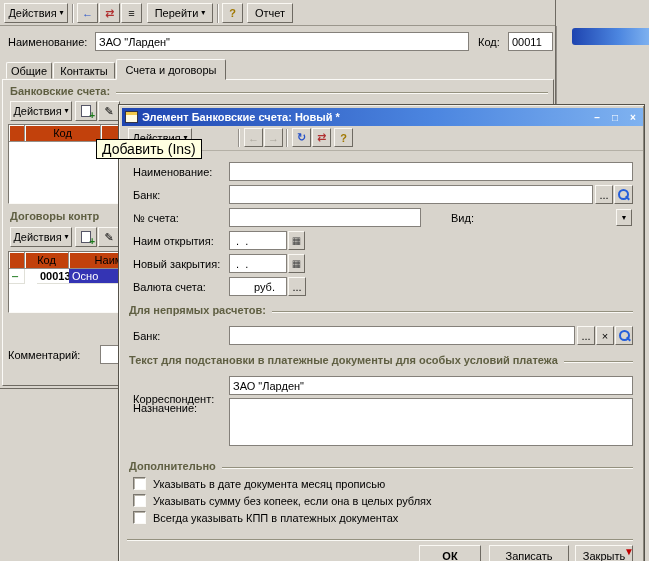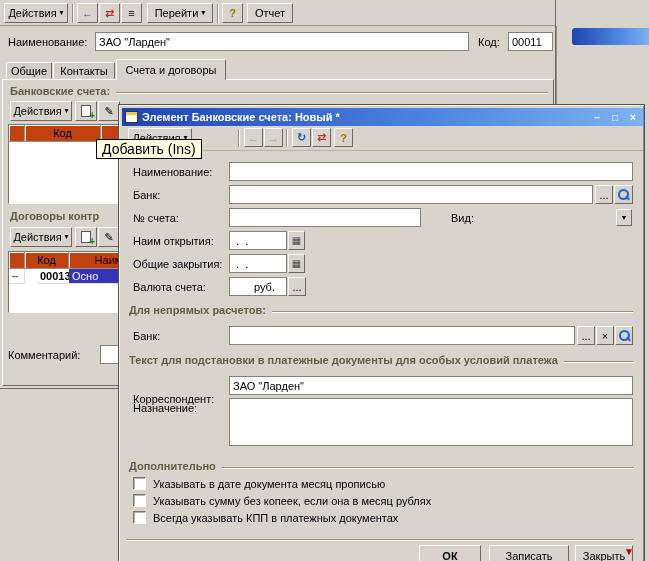--- a/index.html
+++ b/index.html
@@ -212,21 +212,21 @@
     <div class="iconbtn" style="left:497px;top:104px;width:16px;height:17px;">
       <span style="font-size:7px;">▼</span>
     </div>
 
     <div class="lbl" style="left:14px;top:130px;">Наим открытия:</div>
     <input class="field" style="left: 110px; top: 126px; width: 58px;" value=" .  .">
     <div class="iconbtn" style="left:169px;top:126px;width:17px;height:19px;">
       <span style="font-size:10px;color:#444;">▦</span>
     </div>
 
-    <div class="lbl" style="left:14px;top:153px;">Общие закрытия:</div>
+    <div class="lbl" style="left:14px;top:153px;">Новый закрытия:</div>
     <input class="field" style="left: 110px; top: 149px; width: 58px;" value=" .  .">
     <div class="iconbtn" style="left:169px;top:149px;width:17px;height:19px;">
       <span style="font-size:10px;color:#444;">▦</span>
     </div>
 
     <div class="lbl" style="left:14px;top:176px;">Валюта счета:</div>
     <input class="field" style="left: 110px; top: 172px; width: 58px; padding-left: 24px;" value="руб.">
     <div class="iconbtn" style="left:169px;top:172px;width:18px;height:19px;">
       <span>...</span>
     </div>
@@ -261,21 +261,21 @@
 
     <div class="sect" style="left:10px;top:355px;width:504px;">
       <span class="txt">Дополнительно</span>
       <span class="rule"></span>
     </div>
 
     <span class="checkbox" style="left:14px;top:372px;"></span>
     <div class="lbl" style="left:34px;top:373px;">Указывать в дате документа месяц прописью</div>
 
     <span class="checkbox" style="left:14px;top:389px;"></span>
-    <div class="lbl" style="left:34px;top:390px;">Указывать сумму без копеек, если она в месяц рублях</div>
+    <div class="lbl" style="left:34px;top:390px;">Указывать сумму без копеек, если она в целых рублях</div>
 
     <span class="checkbox" style="left:14px;top:406px;"></span>
     <div class="lbl" style="left:34px;top:407px;">Всегда указывать КПП в платежных документах</div>
 
     <div style="position:absolute;left:8px;top:434px;width:506px;height:2px;border-top:1px solid #94917f;border-bottom:1px solid #faf9f5;"></div>
 
     <div class="btn bold" style="left:300px;top:440px;width:62px;height:22px;">
       <span>ОК</span>
     </div>
     <div class="btn" style="left:370px;top:440px;width:80px;height:22px;">

